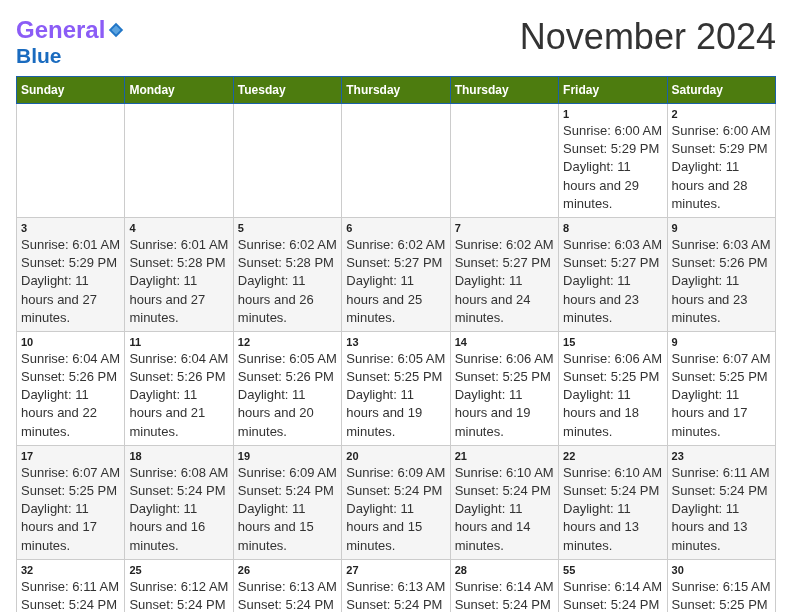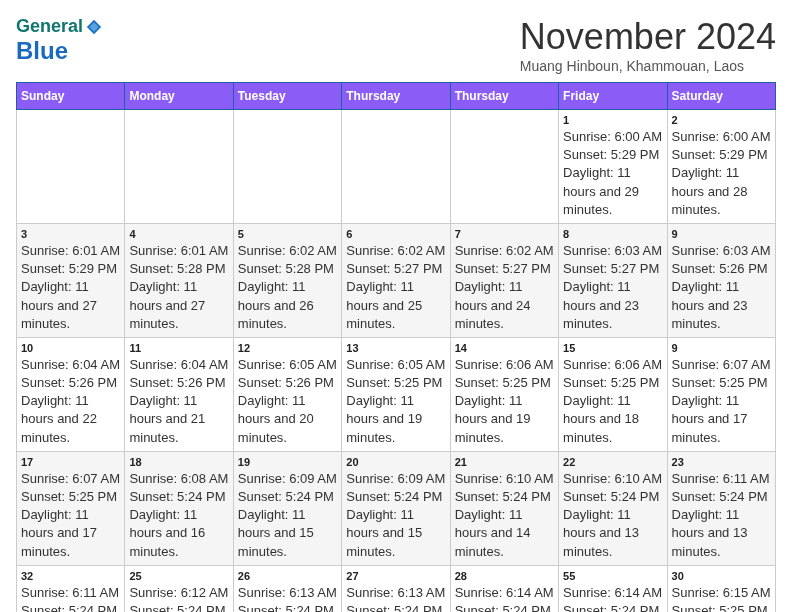--- a/index.html
+++ b/index.html
@@ -15,26 +15,26 @@
       align-items: flex-start;
       justify-content: space-between;
       margin-bottom: 8px;
     }
     .logo {
       display: flex;
       flex-direction: column;
       align-items: flex-start;
     }
     .logo-general {
-      font-size: 18px;
+      font-size: 24px;
       font-weight: bold;
-      color: #0f766e;
+      color: #8b5cf6;
     }
     .logo-blue {
-      font-size: 24px;
+      font-size: 21px;
       font-weight: bold;
       color: #1a6bbf;
     }
     .logo-icon {
       display: inline-block;
       width: 18px;
       height: 18px;
       margin-left: 2px;
       vertical-align: middle;
     }
@@ -49,21 +49,21 @@
     .subtitle {
       font-size: 14px;
       color: #555;
     }
     table {
       width: 100%;
       border-collapse: collapse;
       font-size: 10px;
     }
     thead th {
-      background-color: #8b5cf6;
+      background-color: #4d7c0f;
       color: #fff;
       padding: 6px 4px;
       text-align: left;
       font-size: 12px;
       border: 1px solid #1a60a8;
     }
     tbody td {
       border: 1px solid #ccc;
       vertical-align: top;
       padding: 4px;
@@ -98,21 +98,20 @@
       <span class="logo-general">General</span>
       <svg class="logo-icon" viewBox="0 0 20 20">
         <polygon points="10,2 18,10 10,18 2,10" fill="#2176c7"></polygon>
         <polygon points="10,5 15,10 10,15 5,10" fill="#5ba3e0"></polygon>
       </svg>
     </div>
     <span class="logo-blue">Blue</span>
   </div>
   <div class="title-area">
     <div class="month-title">November 2024</div>
-    <div class="subtitle">Muang Hinboun, Khammouan, Laos</div>
   </div>
 </div>
 
 <table>
   <thead>
     <tr id="thead-row">
         <th>Sunday</th>
         <th>Monday</th>
         <th>Tuesday</th>
         <th>Thursday</th>

